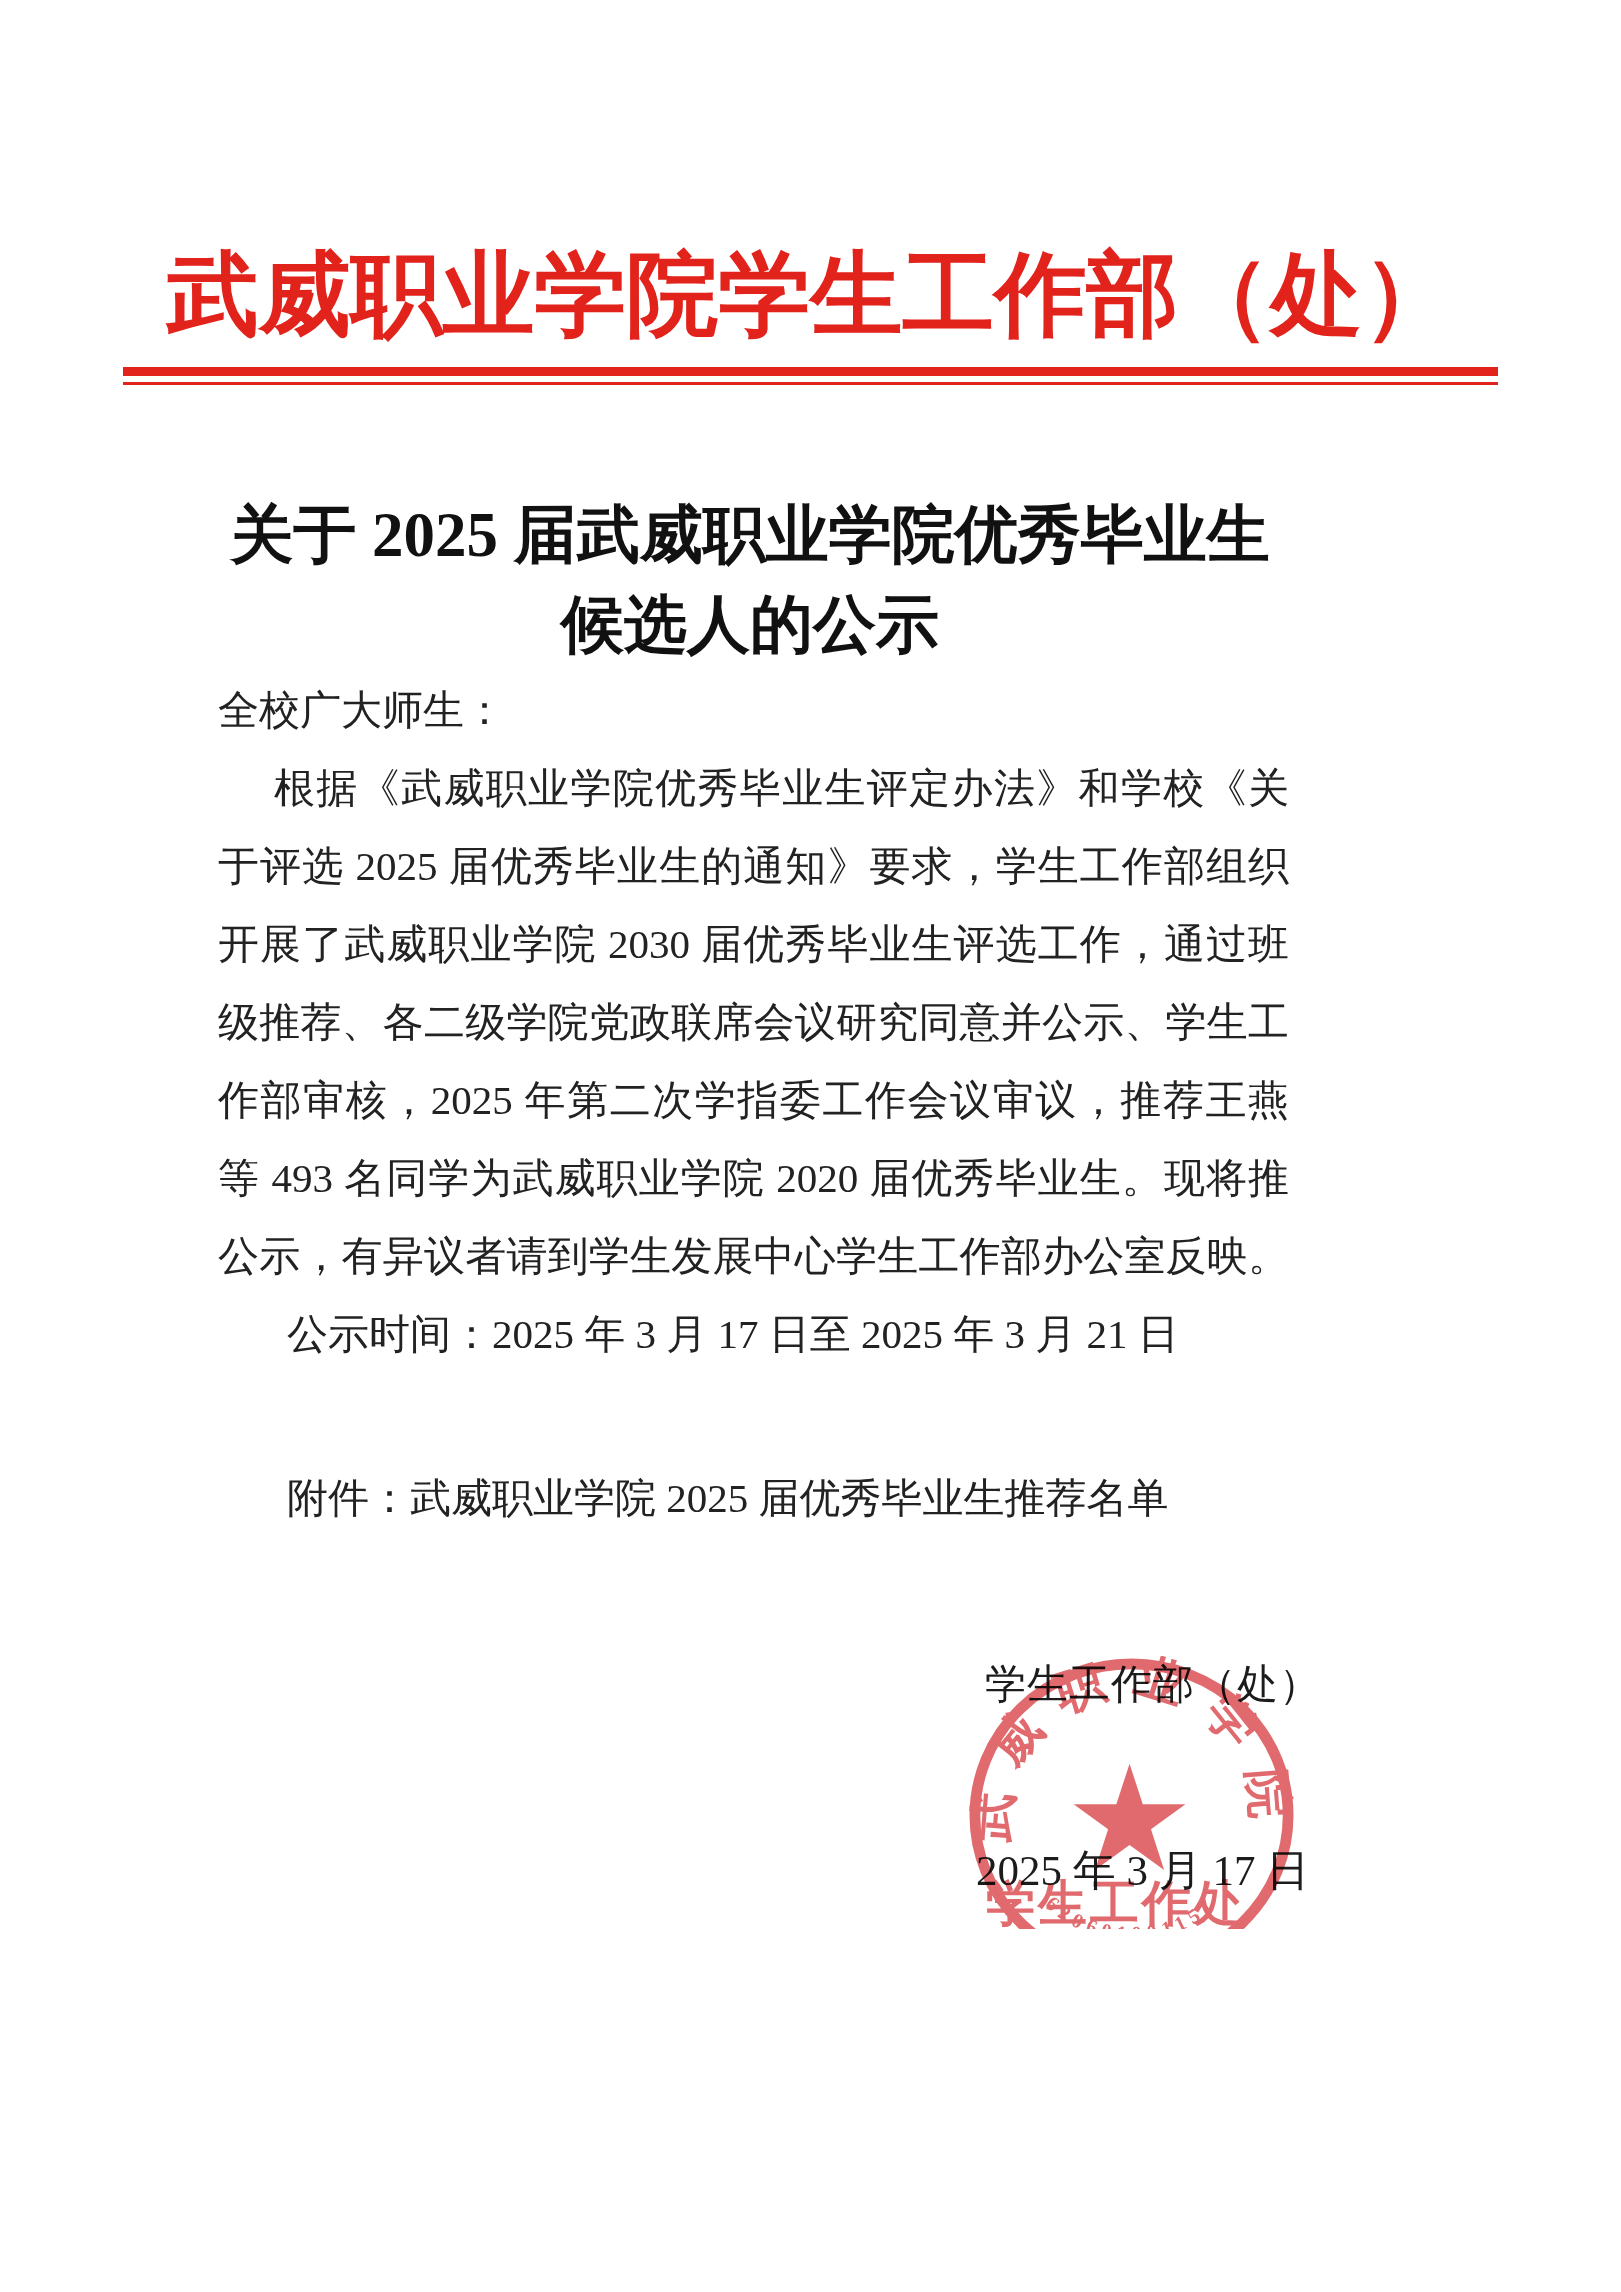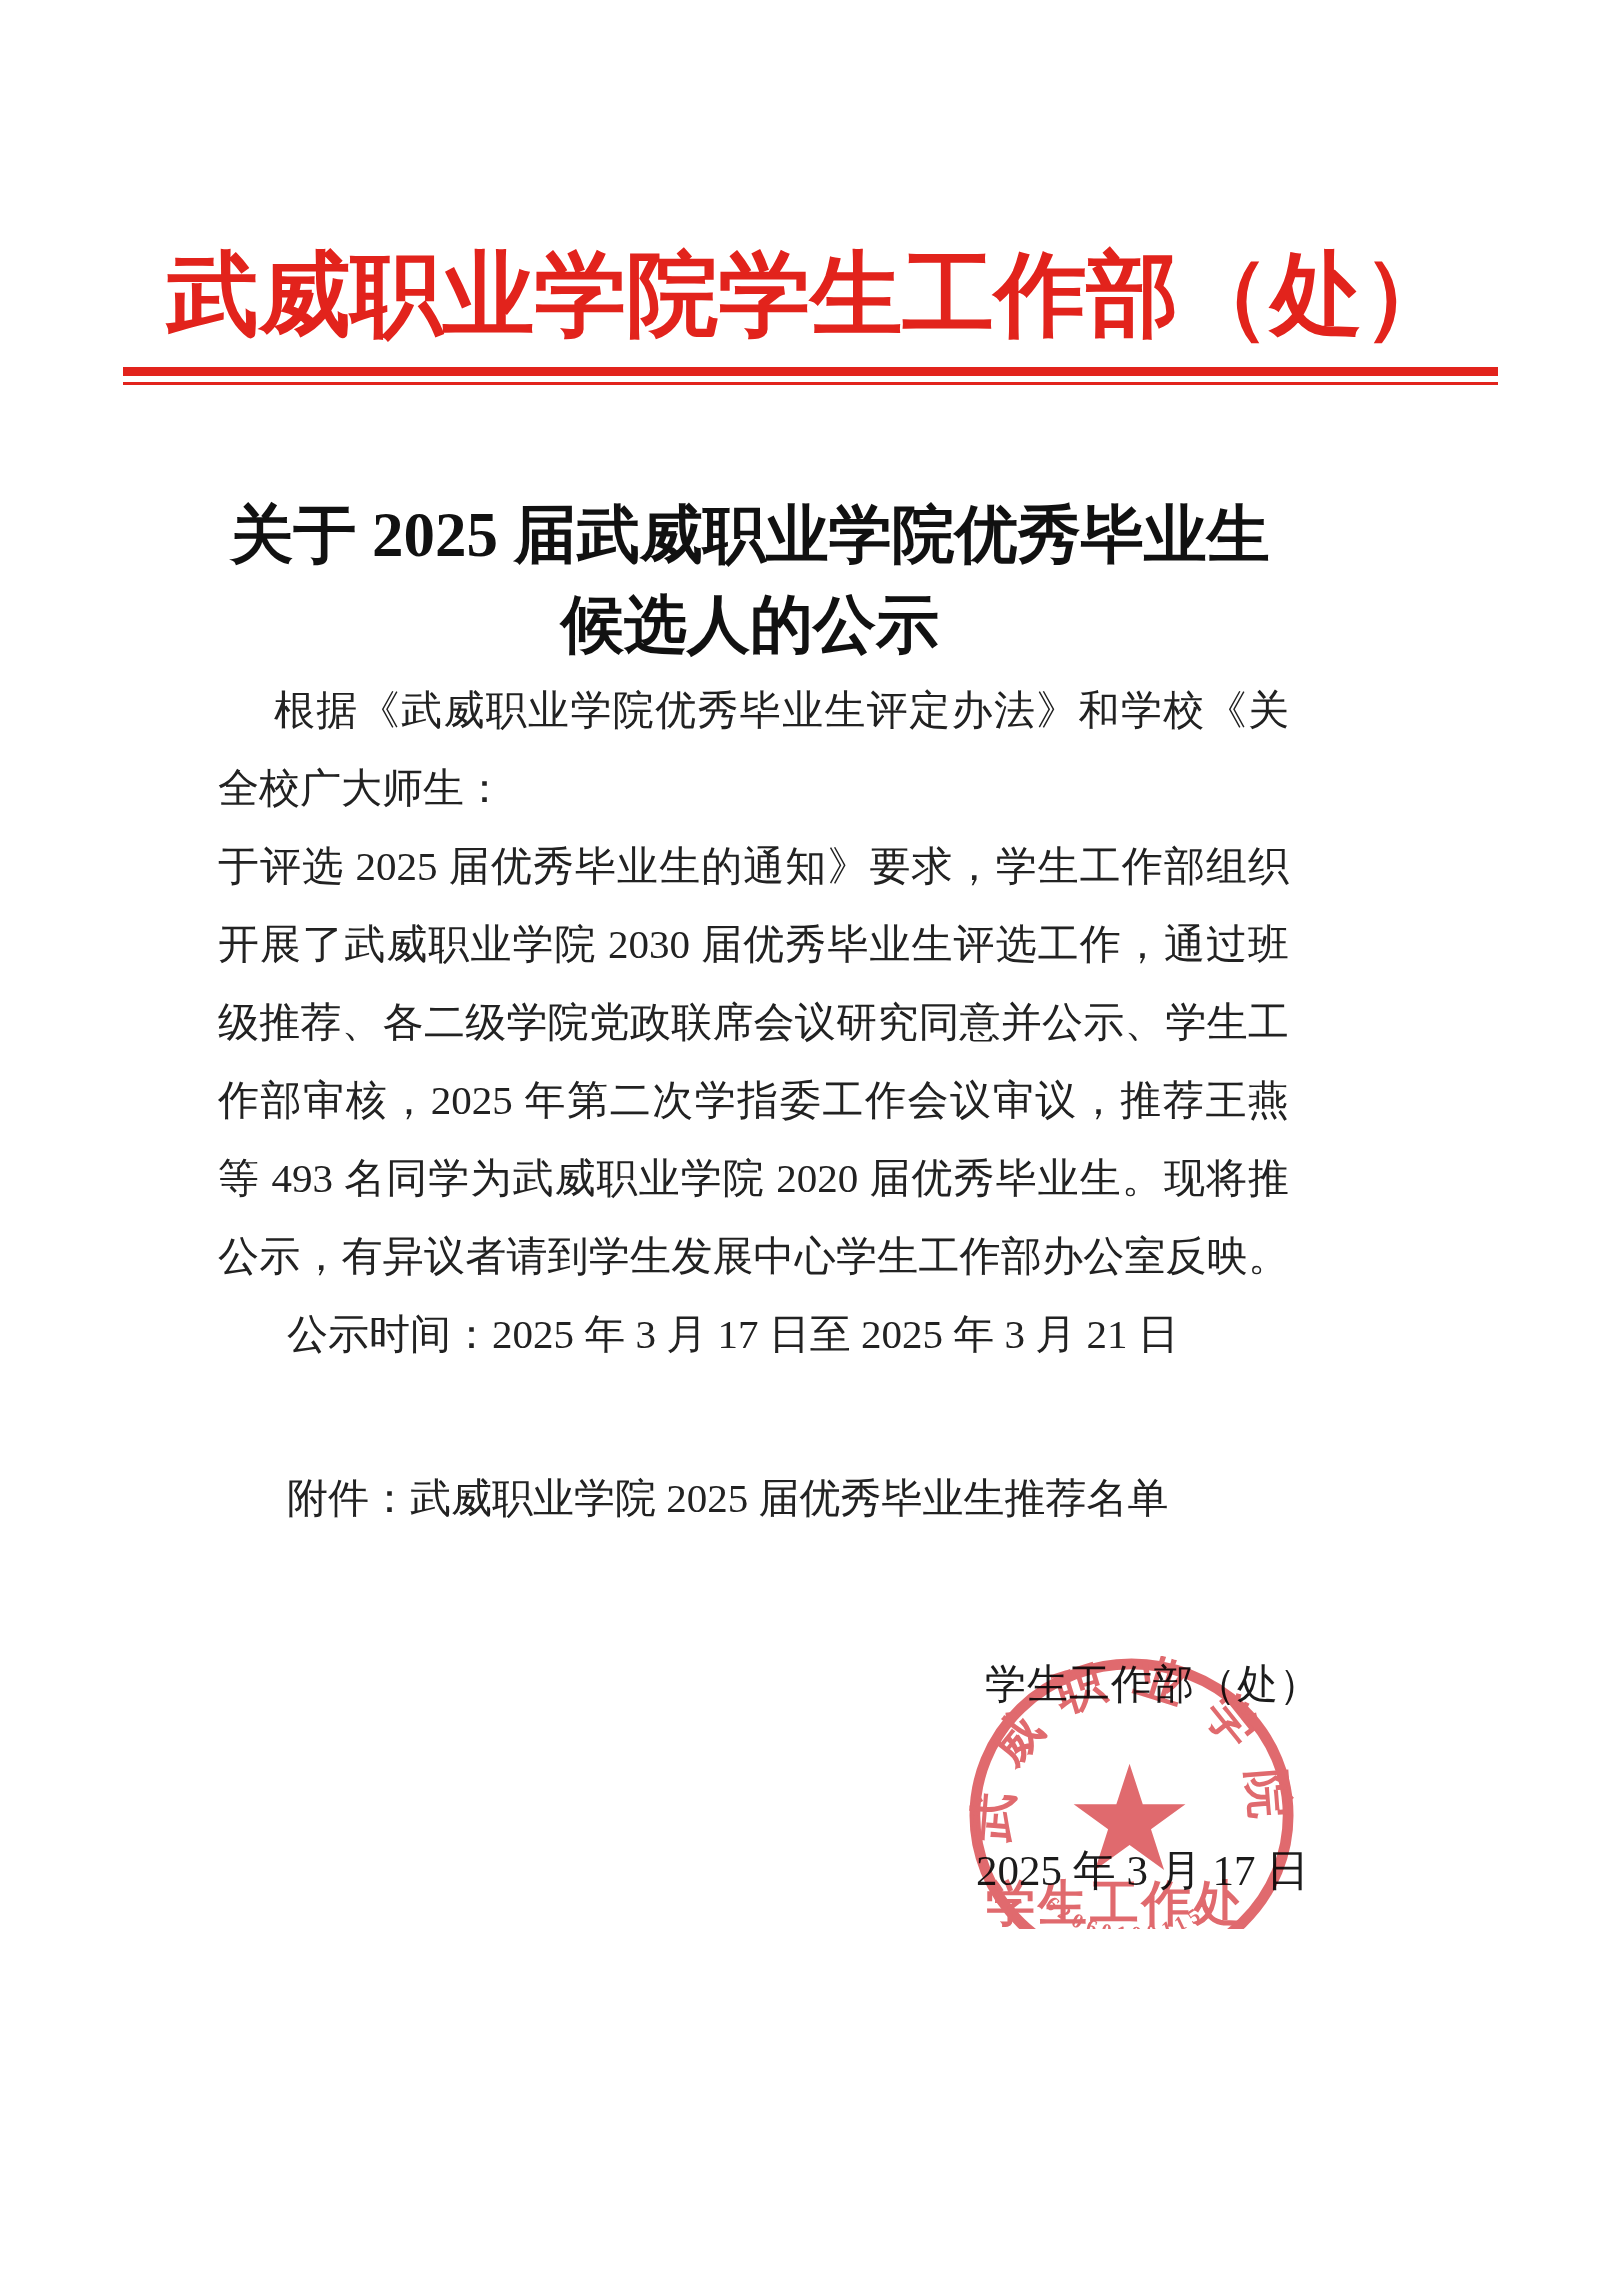--- a/index.html
+++ b/index.html
@@ -52,22 +52,22 @@
 
   <div class="rule rule-top-thick"></div>
   <div class="rule rule-top-thin"></div>
 
   <div class="doc-title">
     <div>关于 2025 届武威职业学院优秀毕业生</div>
     <div>候选人的公示</div>
   </div>
 
   <div class="bodyblock">
+    <div class="bline">全校广大师生：</div>
     <div class="bline jline indent">根据《武威职业学院优秀毕业生评定办法》和学校《关</div>
-    <div class="bline">全校广大师生：</div>
     <div class="bline jline">于评选 2025 届优秀毕业生的通知》要求，学生工作部组织</div>
     <div class="bline jline">开展了武威职业学院 2030 届优秀毕业生评选工作，通过班</div>
     <div class="bline jline">级推荐、各二级学院党政联席会议研究同意并公示、学生工</div>
     <div class="bline jline">作部审核，2025 年第二次学指委工作会议审议，推荐王燕飞</div>
     <div class="bline jline">等 493 名同学为武威职业学院 2020 届优秀毕业生。现将推</div>
     <div class="bline jline">公示，有异议者请到学生发展中心学生工作部办公室反映。</div>
     <div class="bline inset">公示时间：2025 年 3 月 17 日至 2025 年 3 月 21 日</div>
     <div class="bline inset attachment">附件：武威职业学院 2025 届优秀毕业生推荐名单</div>
   </div>
 

